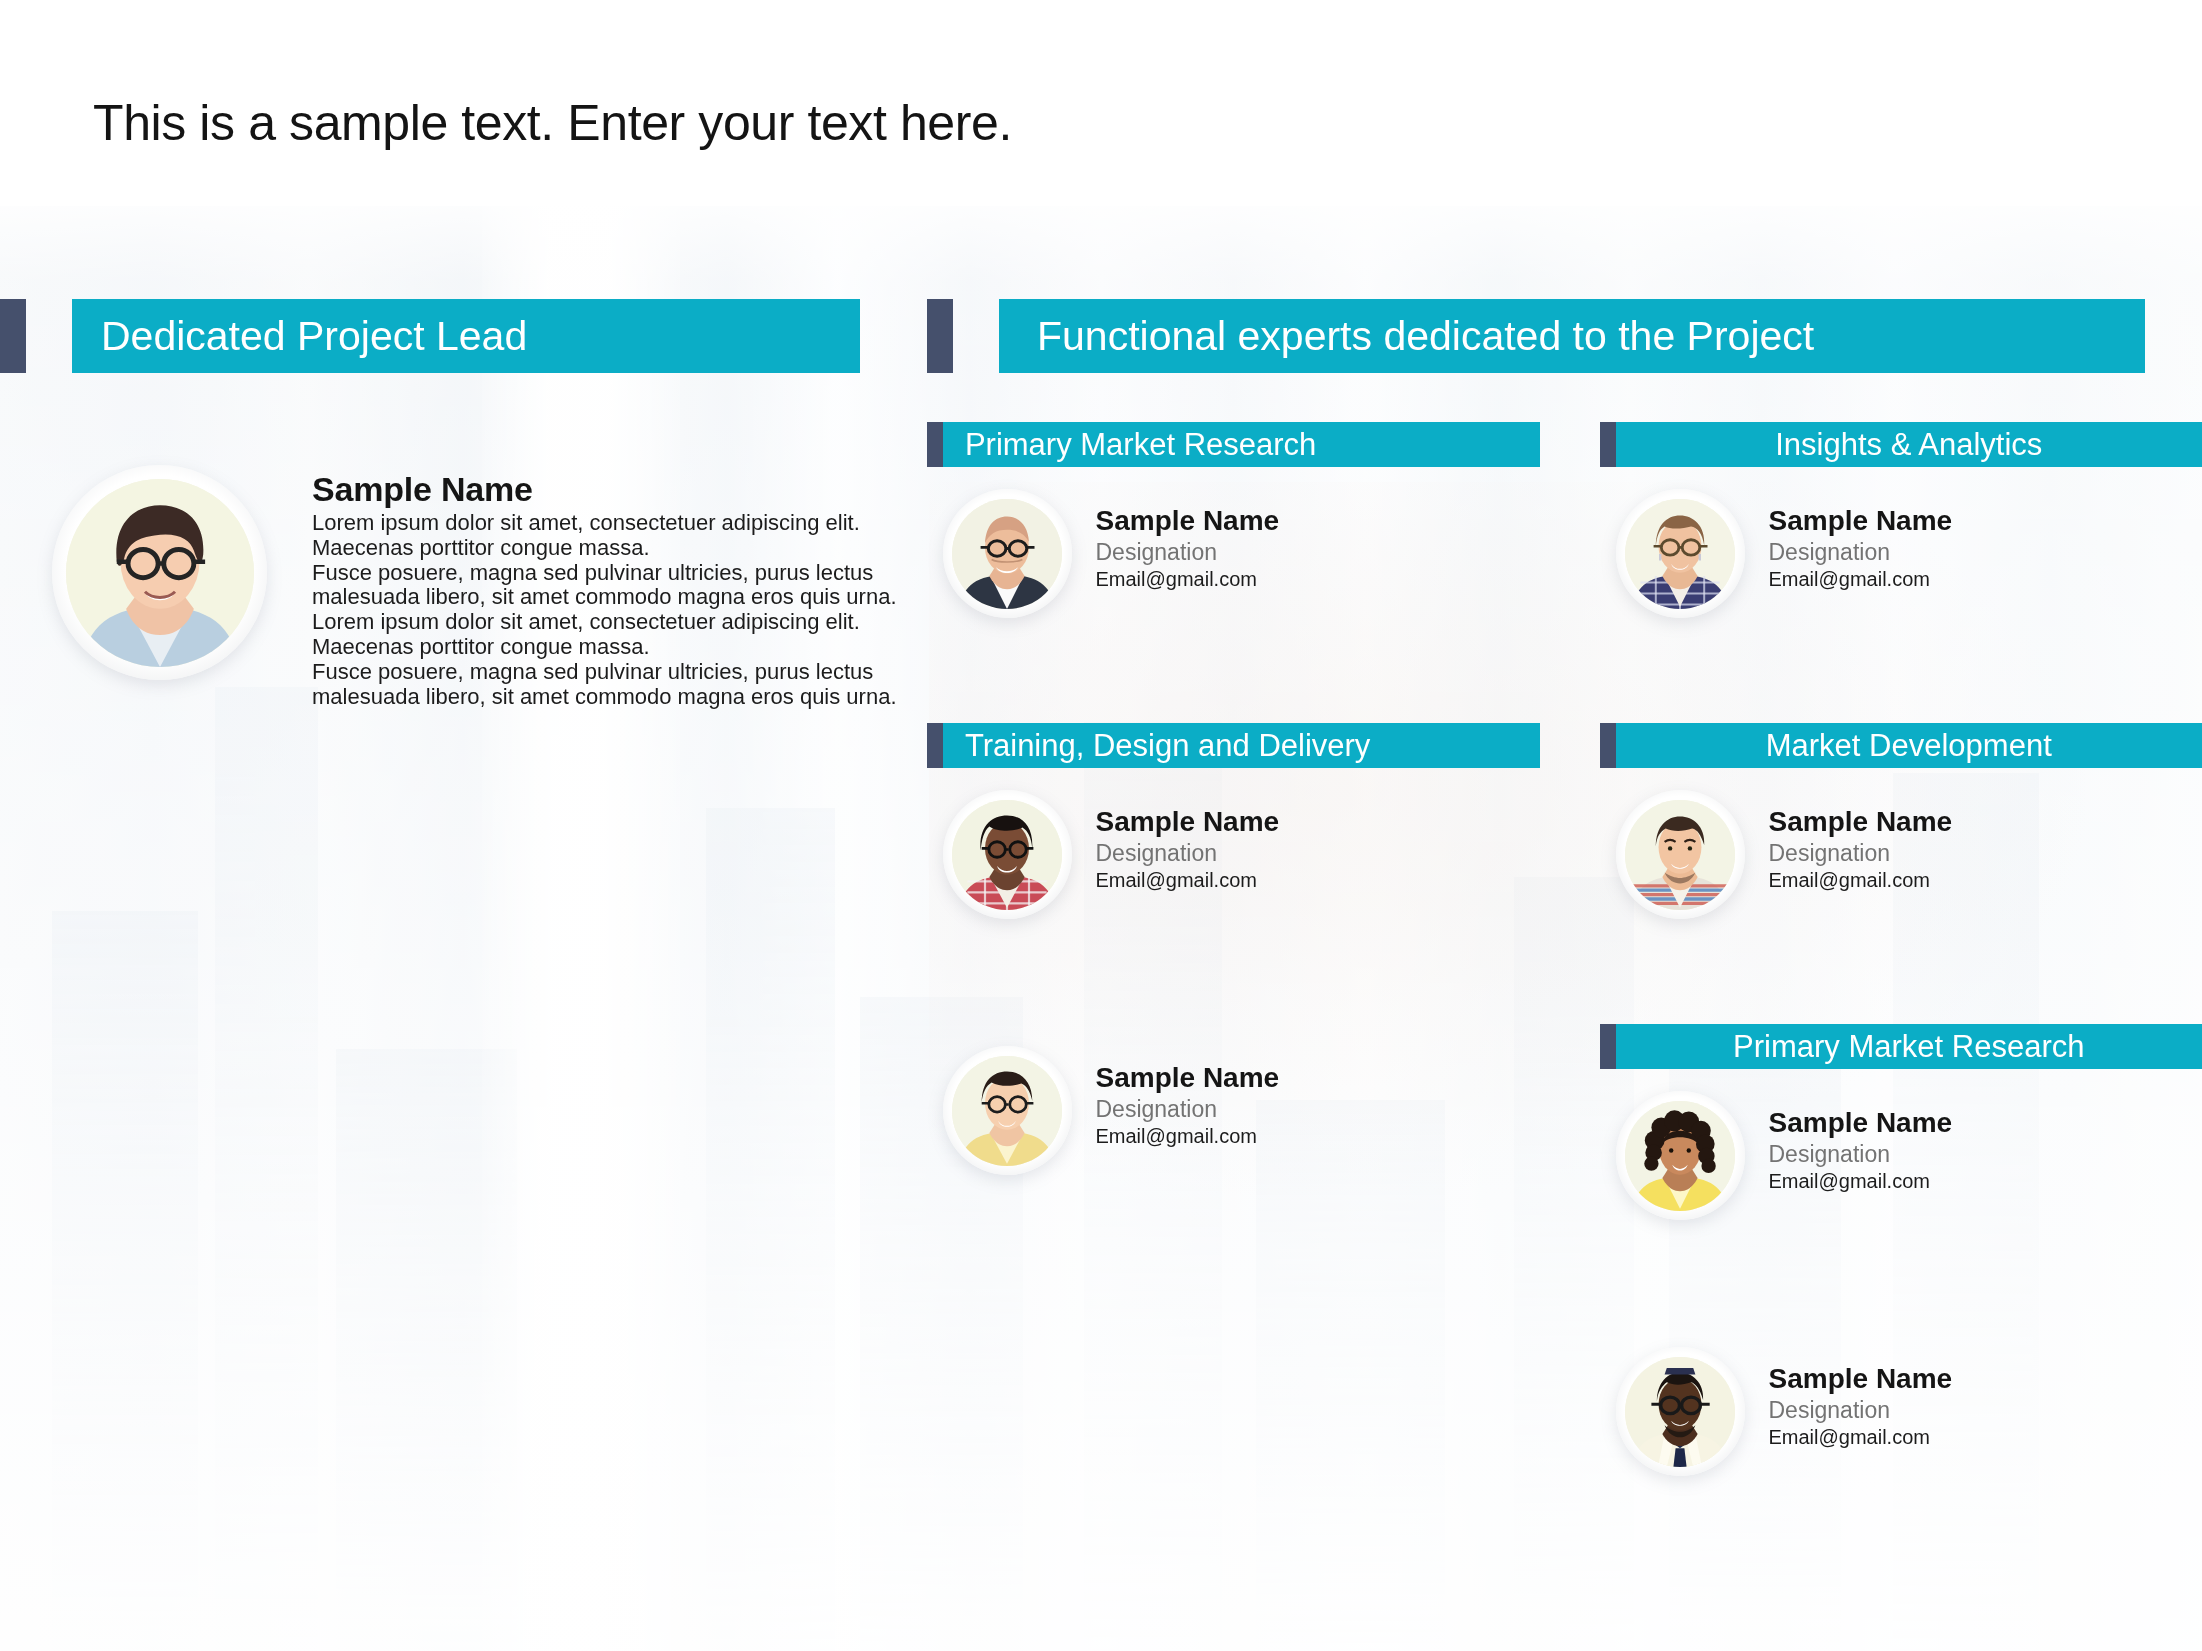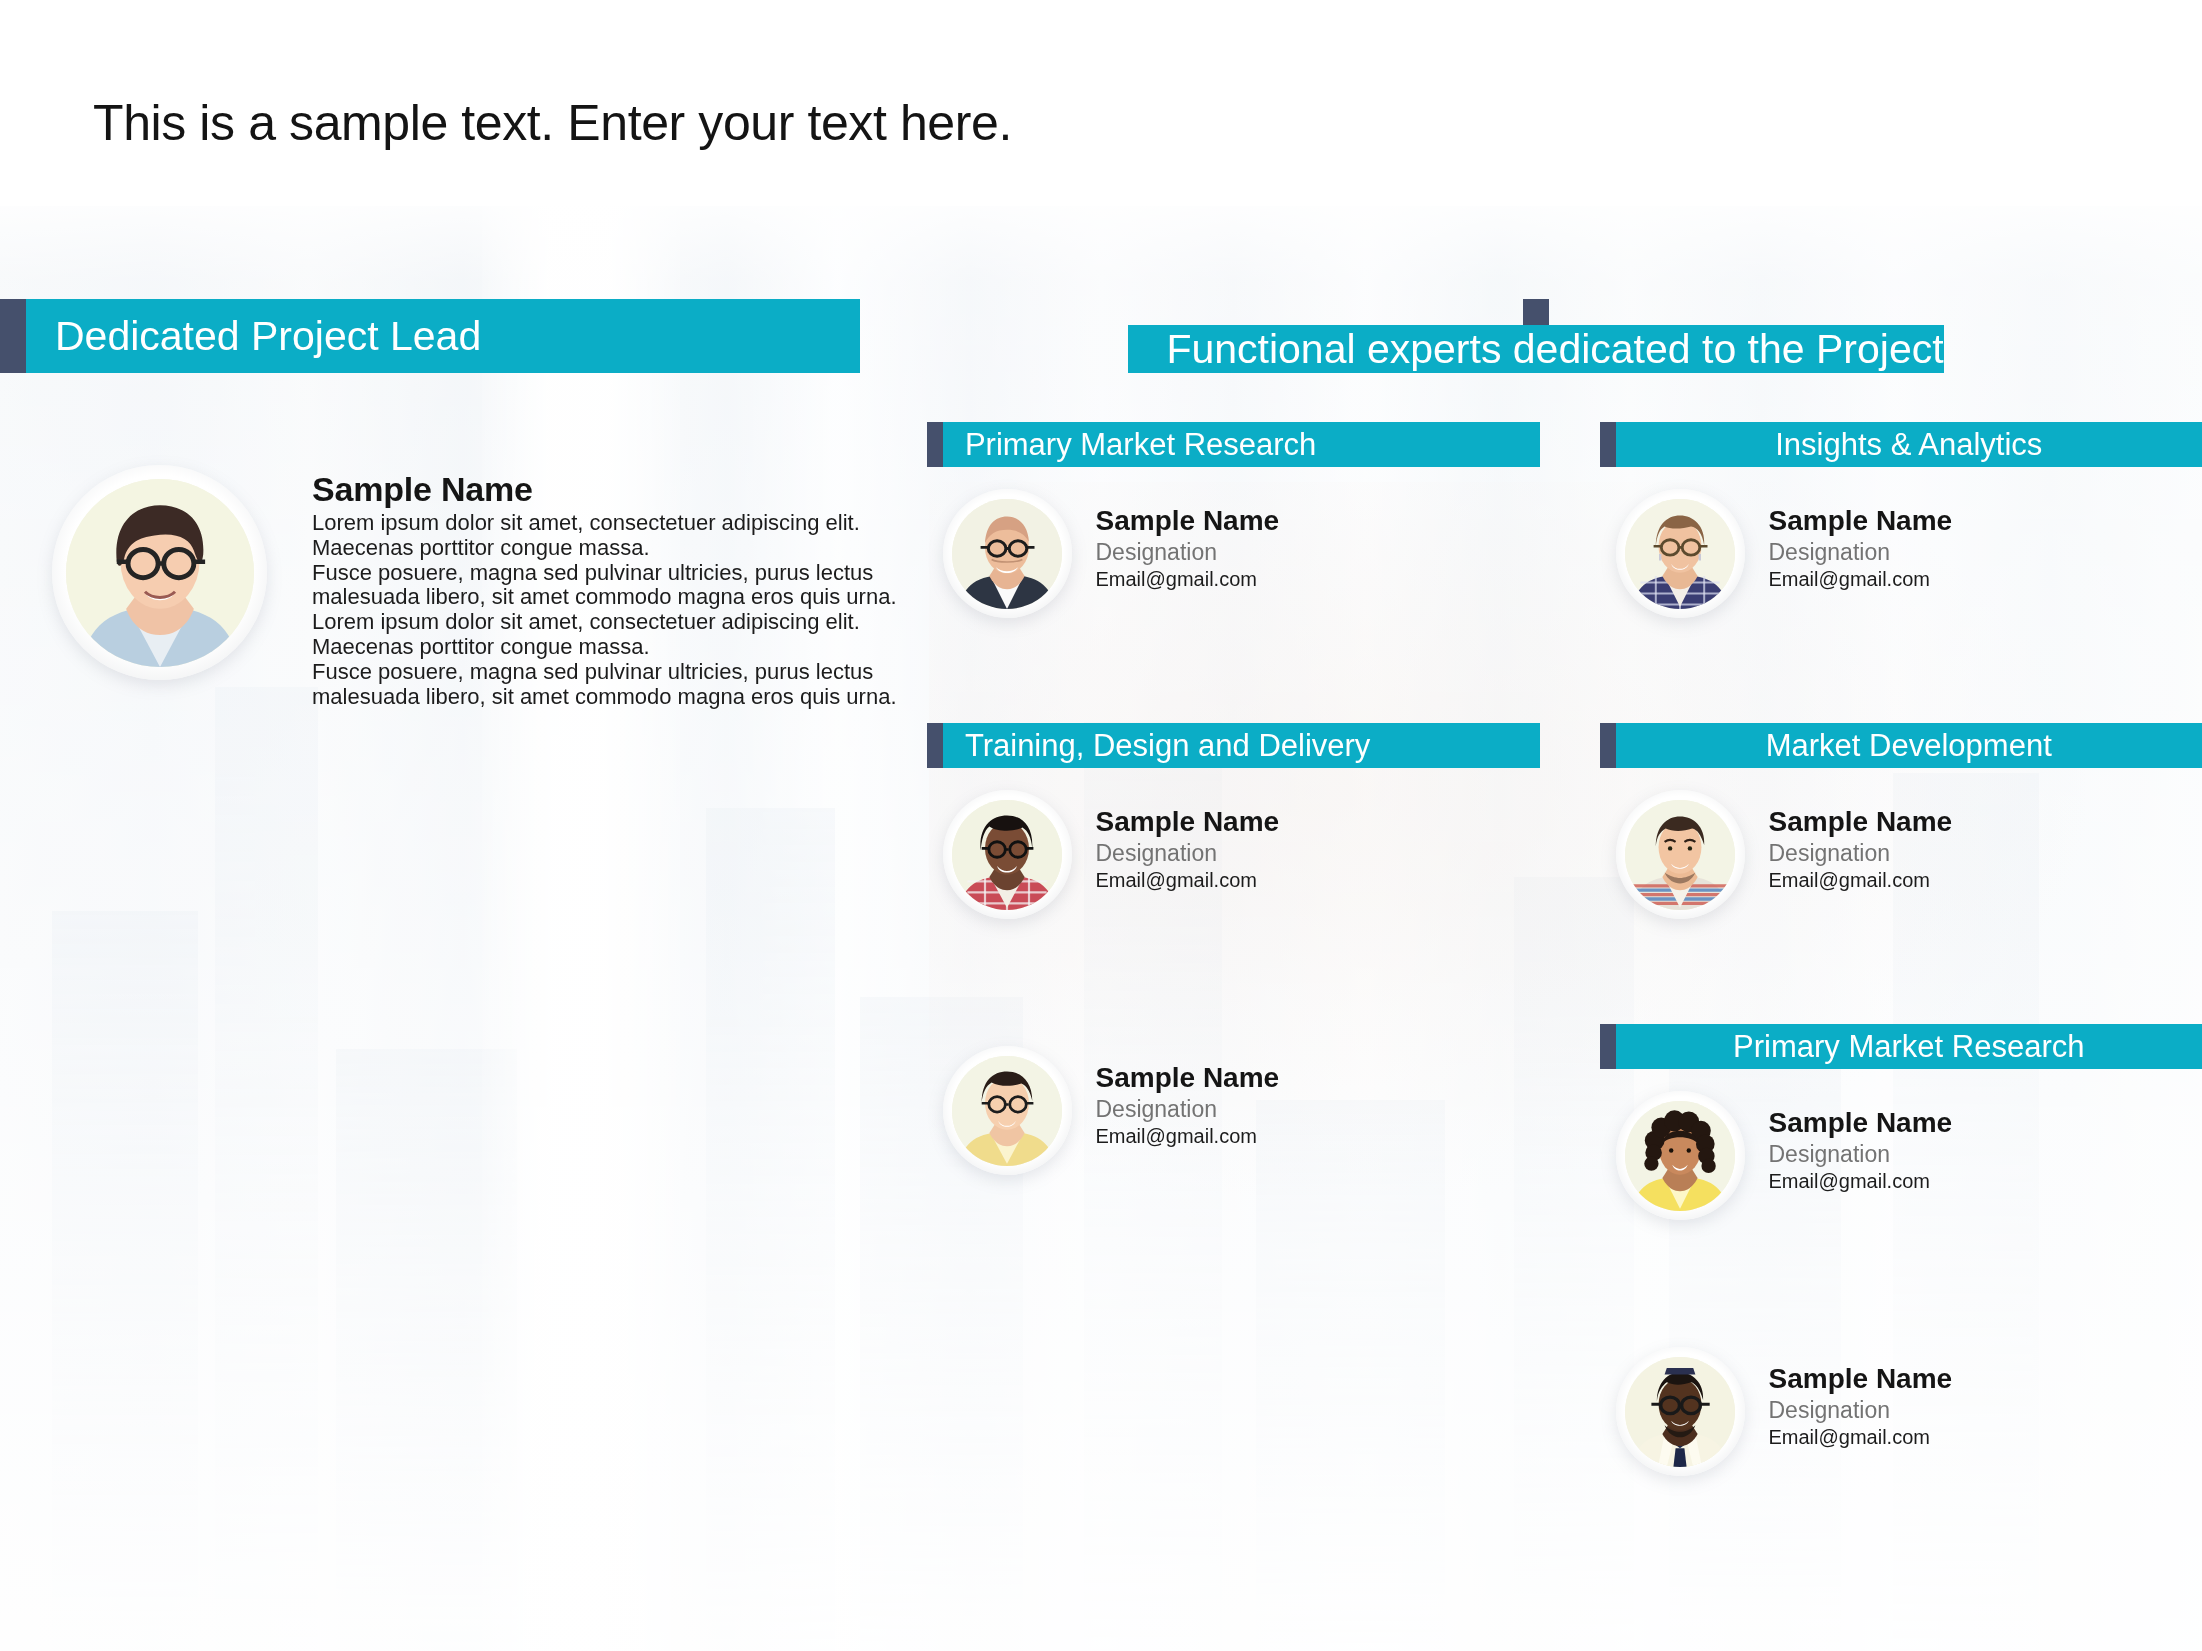--- a/index.html
+++ b/index.html
@@ -41,30 +41,30 @@
   
   #slide { position:absolute; inset:0; z-index:3; }
 
   #page-title {
     position:absolute; left:93px; top:50px;
     font-size:50px; font-weight:400; color:#141414;
     letter-spacing:-0.4px; white-space:nowrap;margin-top:44px;
   }
 
   
-  .section-bar { position:absolute; height:74px; display:flex; align-items:center; }
+  .section-bar { position:absolute; height:74px; display:flex; align-items:center;gap:46px; }
   .section-bar .tab { width:26px; height:100%; background:#45506c; flex:0 0 26px; }
   .section-bar .fill {
     flex:1 1 auto; height:100%; background:#0badc6; display:flex; align-items:center;
   }
   .section-bar .fill > span {
     color:#ffffff; font-size:41px; font-weight:400; padding-left:29px; white-space:nowrap;
   }
   #section-left  { left:0px;    top:299px; width:860px; }
-  #section-right { left:927px; top:299px; width:1218px;flex-direction:column; }
+  #section-right { left:927px; top:299px; width:1218px; }
   #section-right .fill > span { padding-left:38px; }
 
   
   #lead-block { position:absolute; left:52px; top:465px; width:869px; display:flex; }
   .avatar-wrap { position:relative; flex:0 0 auto; }
   .avatar-ring {
     border-radius:50%;
     background:radial-gradient(circle at 50% 48%, #ffffff 60%, #f0f1f2 78%, #e4e6e8 88%, rgba(236,238,240,0) 100%);
     display:flex; align-items:center; justify-content:center;
     box-shadow:0 5.2px 15.5px rgba(120,130,145,.18);

